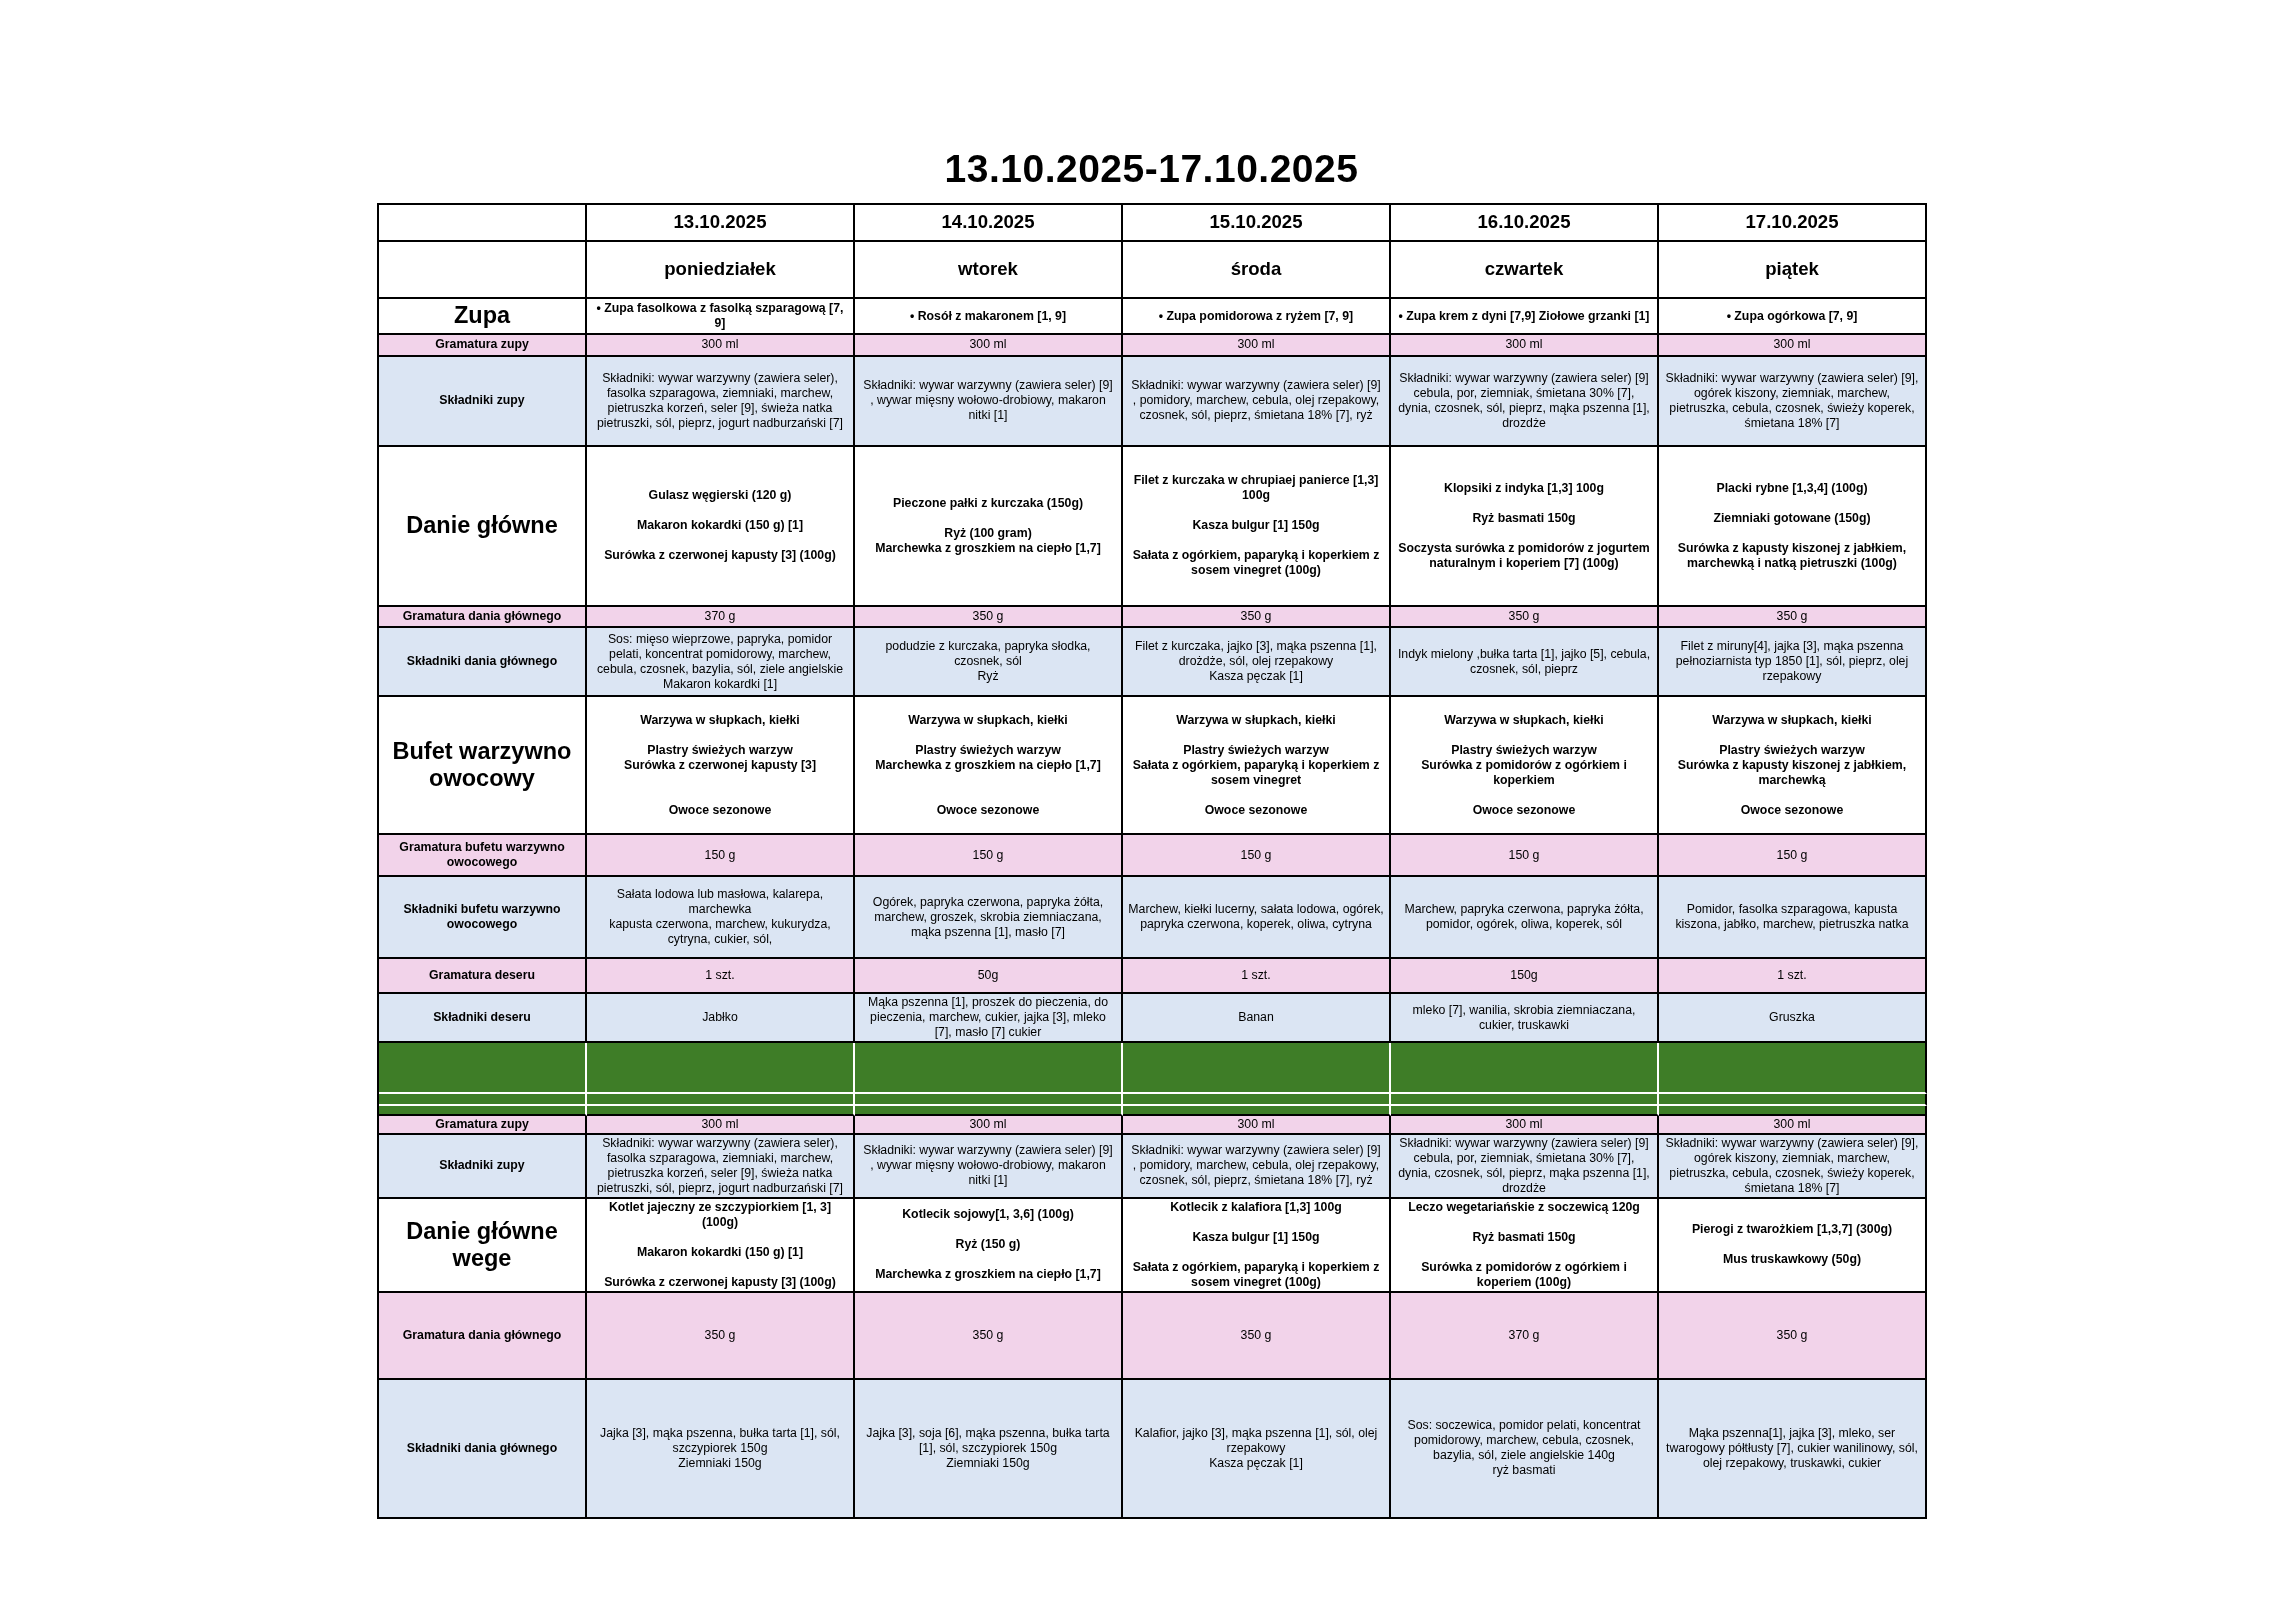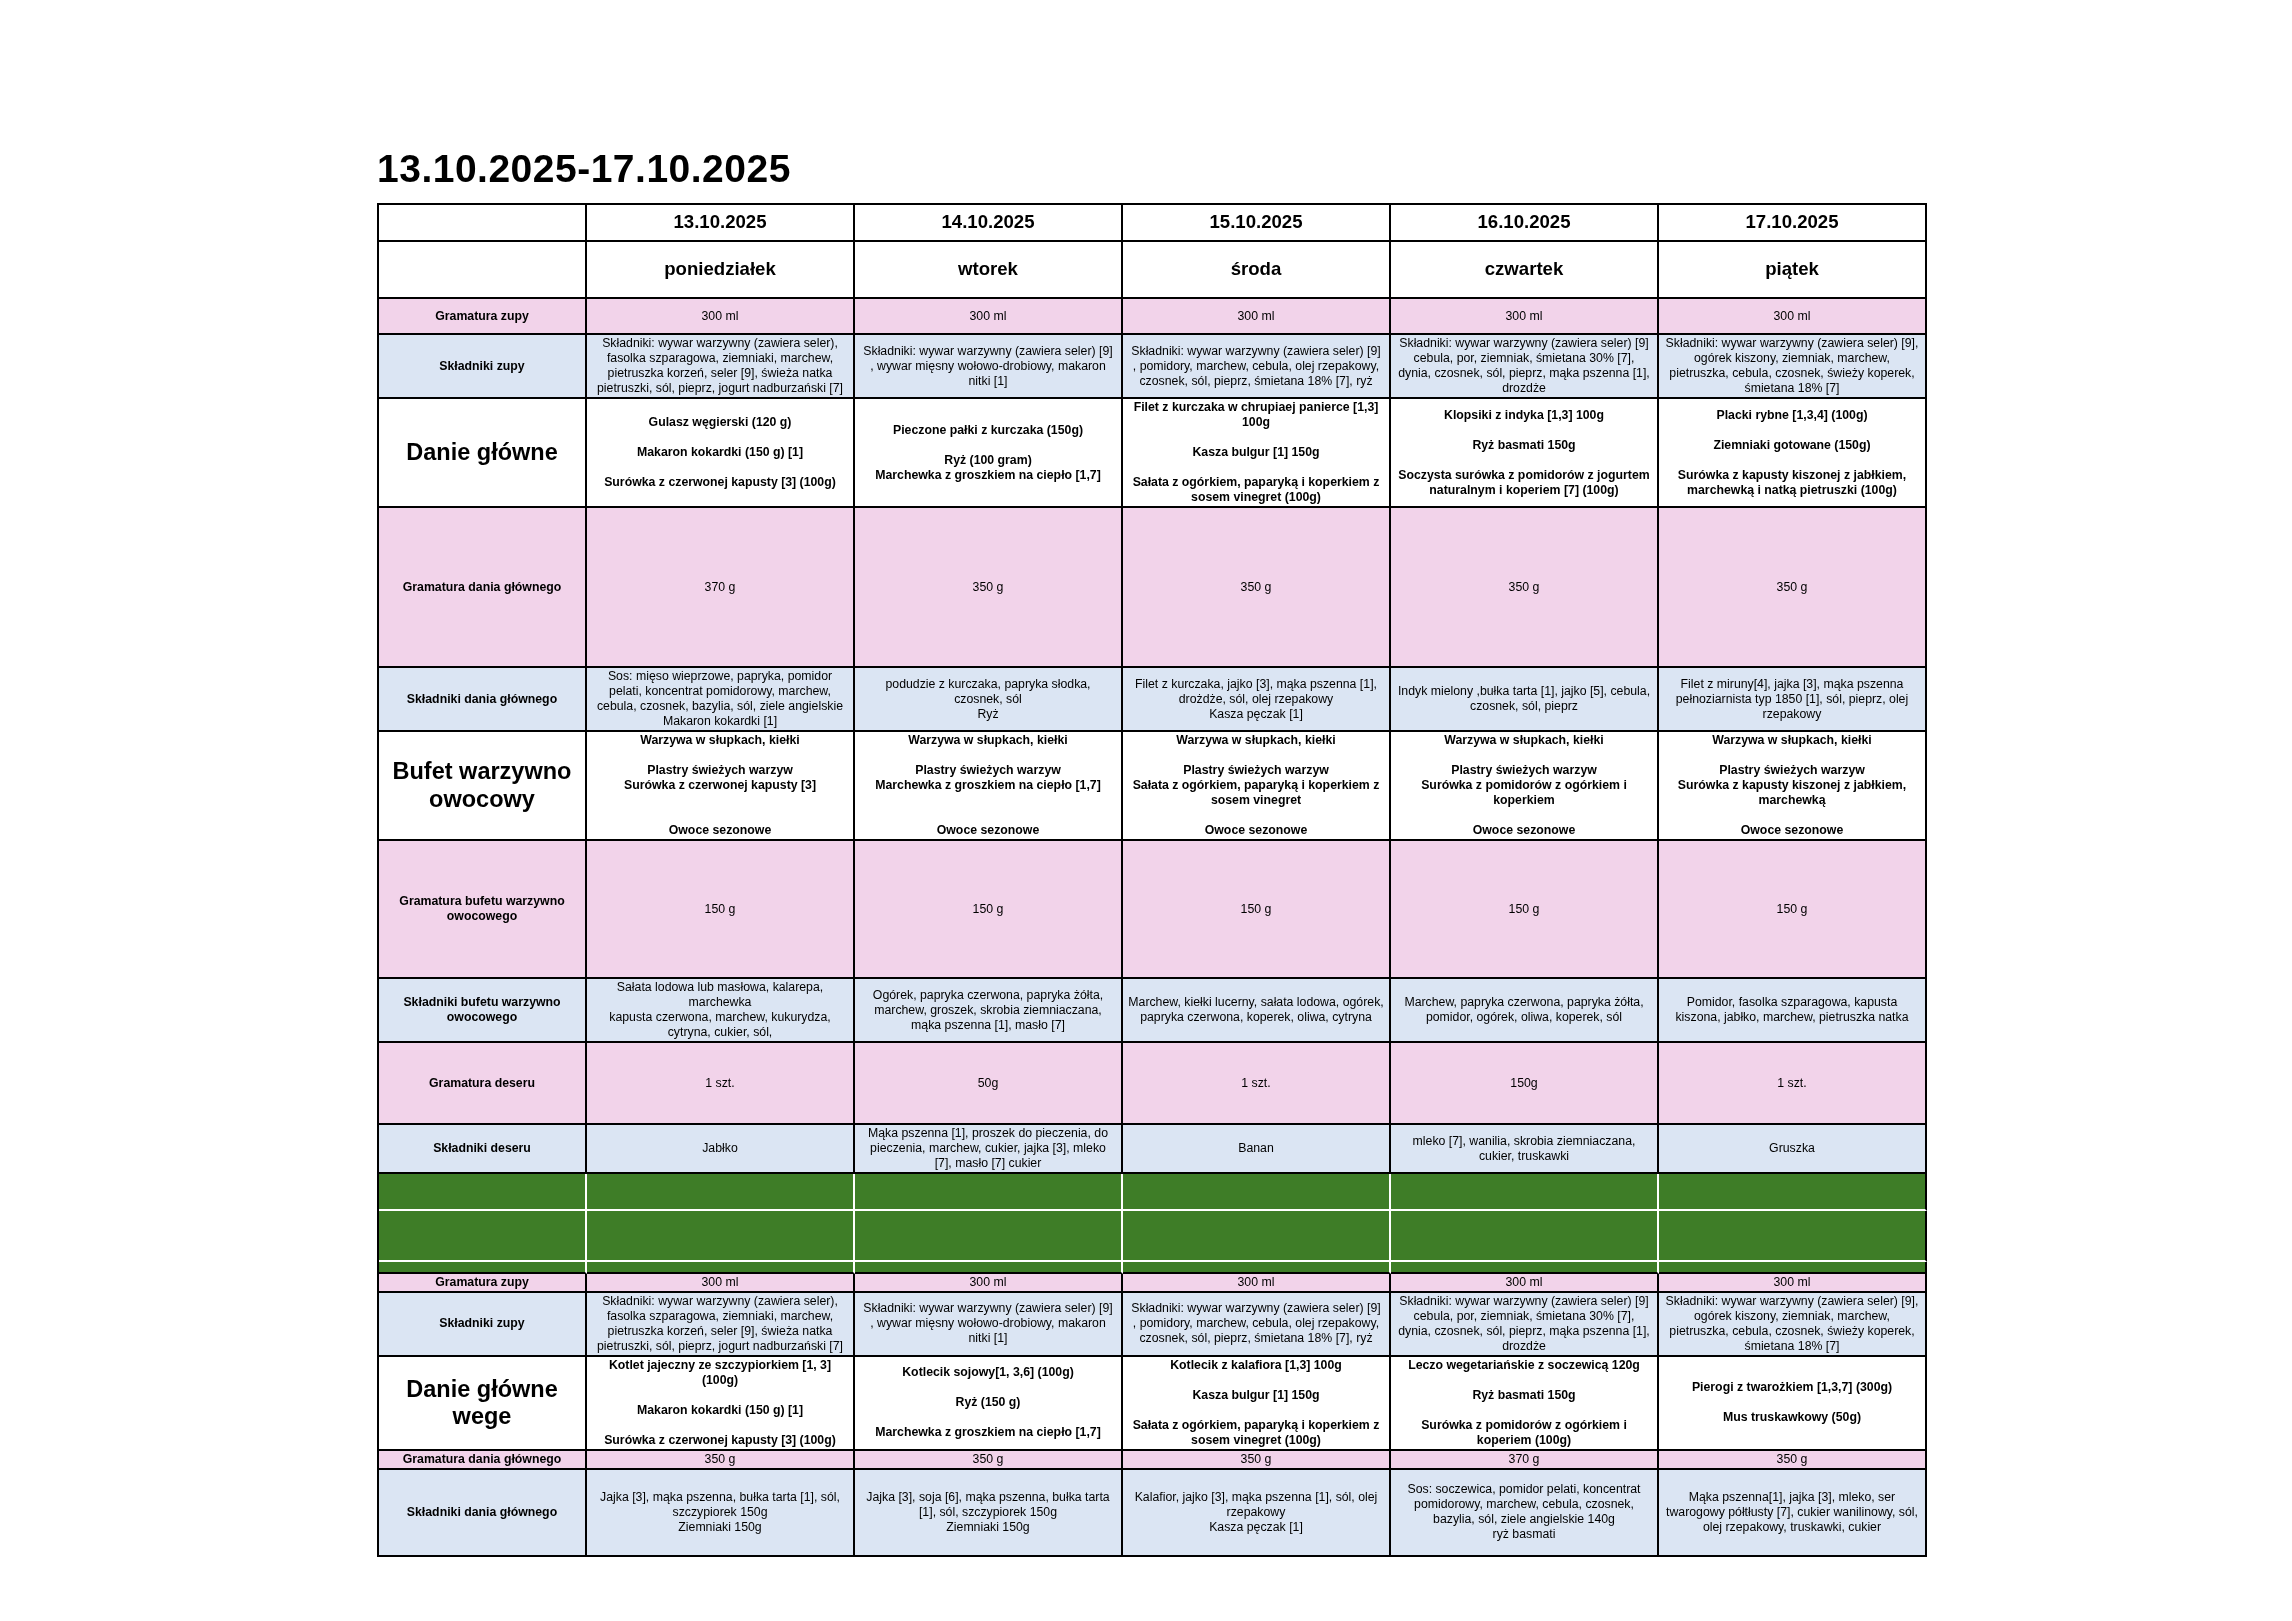--- a/index.html
+++ b/index.html
@@ -3,21 +3,21 @@
 <meta charset="utf-8">
 <style>
   html,body{margin:0;padding:0}
   body{
     width:2293px;height:1621px;position:relative;overflow:hidden;
     background:#ffffff;color:#000;
     font-family:"Liberation Sans", sans-serif;
   }
   .page-title{
     position:absolute;left:377px;top:147px;width:1549px;
-    font-size:39px;font-weight:bold;letter-spacing:0.5px;
+    text-align:center;font-size:39px;font-weight:bold;letter-spacing:0.5px;
   }
   table.menu{
     position:absolute;left:377px;top:203px;width:1549px;
     border-collapse:separate;border-spacing:0;table-layout:fixed;
     border-top:2px solid #000;border-left:2px solid #000;
   }
   td{
     border-right:2px solid #000;border-bottom:2px solid #000;
     text-align:center;vertical-align:middle;
     padding:1px 4.9px;white-space:pre-line;overflow:hidden;
@@ -84,20 +84,28 @@
         <td>17.10.2025</td>
       </tr>
       <tr class="k-days">
         <td class="lbl"></td>
         <td>poniedziałek</td>
         <td>wtorek</td>
         <td>środa</td>
         <td>czwartek</td>
         <td>piątek</td>
       </tr>
+      <tr class="k-dish">
+        <td class="lbl">Zupa</td>
+        <td>• Zupa fasolkowa z fasolką szparagową [7, 9]</td>
+        <td>• Rosół z makaronem [1, 9]</td>
+        <td>• Zupa pomidorowa z ryżem  [7, 9]</td>
+        <td>• Zupa krem z dyni [7,9] Ziołowe grzanki [1]</td>
+        <td>• Zupa ogórkowa [7, 9]</td>
+      </tr>
       <tr class="k-gram">
         <td class="lbl">Gramatura zupy</td>
         <td>300 ml</td>
         <td>300 ml</td>
         <td>300 ml</td>
         <td>300 ml</td>
         <td>300 ml</td>
       </tr>
       <tr class="k-ing">
         <td class="lbl">Składniki zupy</td>

